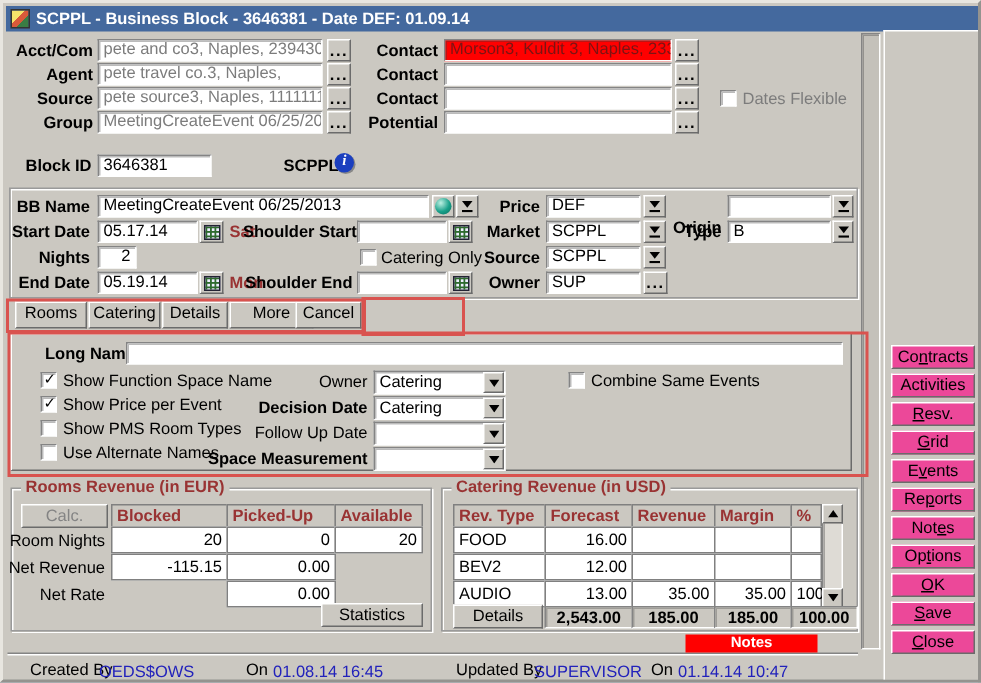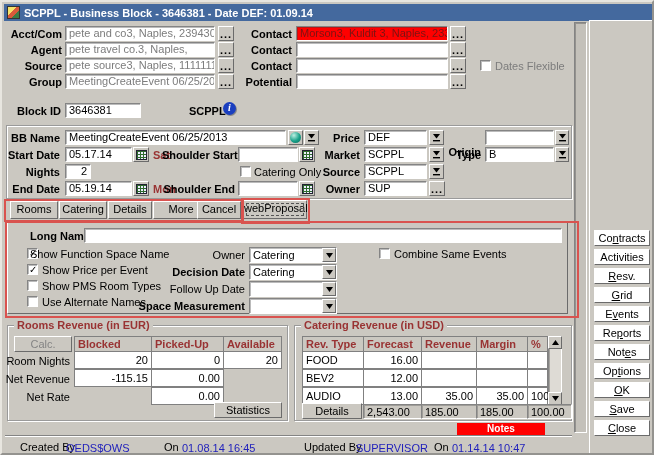--- a/index.html
+++ b/index.html
@@ -49,24 +49,24 @@
   .info::after{content:"i";}
   .tab{background:#cbc8c1;border:1px solid;border-color:#ffffff #6b6b6b #6b6b6b #ffffff;
     text-align:center;line-height:15px;}
   .tab.sel{outline:1px dashed #555;outline-offset:-4px;}
   .annot{border:2px solid var(--accent-red);pointer-events:none;z-index:50;}
   .th{background:#cbc8c1;border:1px solid #808080;color:var(--maroon);font-weight:bold;
     padding:1px 3px;line-height:12px;white-space:nowrap;overflow:hidden;}
   .td{background:#fff;border:1px solid #808080;padding:1px 3px;text-align:right;line-height:14px;white-space:nowrap;}
   .td.left{text-align:left;}
   .tot{background:#cbc8c1;border:1px solid;border-color:#848484 #fff #fff #848484;
-    box-shadow:inset 1px 1px 0 rgba(60,60,60,.3);padding:1px 3px;text-align:left;line-height:12px;}
+    box-shadow:inset 1px 1px 0 rgba(60,60,60,.3);padding:1px 3px;text-align:center;line-height:12px;font-weight:bold;}
   .gtitle{color:var(--maroon);font-weight:bold;background:#cbc8c1;padding:0 3px;line-height:11px;z-index:5;}
   .gbox{border:1px solid #9a9a9a;box-shadow:1px 1px 0 #fff,inset 1px 1px 0 #fff;}
-  .sidebtn{background:#ffffff;border:1px solid;border-color:#ffffff #6b6b6b #6b6b6b #ffffff;
+  .sidebtn{background:#ec4899;border:1px solid;border-color:#ffffff #6b6b6b #6b6b6b #ffffff;
     text-align:center;line-height:14px;}
   .notesbadge{background:var(--highlight-red);color:#fff;font-weight:bold;font-size:10px;
     text-align:center;line-height:12px;}
   .combo{display:flex;align-items:center;padding:0;}
   .combo .ctext{flex:1;padding:0 3px;line-height:13px;overflow:hidden;white-space:nowrap;}
   .combo .carrow{width:14px;height:100%;}
   svg{display:block;}
 </style>
 </head>
 <body>
@@ -210,29 +210,28 @@
         <path d="M1 1h7L4.5 5.5z" fill="#000"></path>
         <rect x="1" y="7" width="7" height="1.4" fill="#000"></rect>
       </svg>
     </div>
 
   <div class="abs tab" style="left:8px;top:199px;width:48px;height:18px">Rooms</div>
   <div class="abs tab" style="left:57px;top:199px;width:48px;height:18px">Catering</div>
   <div class="abs tab" style="left:106px;top:199px;width:44px;height:18px">Details</div>
   <div class="abs tab" style="left:151px;top:199px;width:56px;height:18px">More</div>
   <div class="abs tab" style="left:195px;top:199px;width:44px;height:18px">Cancel</div>
-  <div class="abs tab sel" style="left:241px;top:198px;width:64px;height:19px">webProposal</div>
 
   <div class="abs raised" style="left:5px;top:220px;width:561px;height:92px"></div>
 
   <div class="abs lbl" style="left:28px;top:228px">Long Name</div>
   <div class="abs field" style="left:82px;top:226px;width:478px;height:15px"></div>
 
   <span class="abs cb checked" style="left:25px;top:246px"></span>
-  <span class="abs" style="left:28px;top:246px;line-height:12px">Show Function Space Name</span>
+  <span class="abs" style="left:40px;top:246px;line-height:12px">Show Function Space Name</span>
   <span class="abs cb checked" style="left:25px;top:262px"></span>
   <span class="abs" style="left:40px;top:262px;line-height:12px">Show Price per Event</span>
   <span class="abs cb" style="left:25px;top:278px"></span>
   <span class="abs" style="left:40px;top:278px;line-height:12px">Show PMS Room Types</span>
   <span class="abs cb" style="left:25px;top:294px"></span>
   <span class="abs" style="left:40px;top:294px;line-height:12px">Use Alternate Names</span>
 
   <div class="abs lbl lblr plain" style="left:135px;top:247px;width:108px;font-weight:normal">Owner</div>
   <div class="abs field combo" style="left:247px;top:245px;width:88px;height:16px">
     <span class="ctext">Catering</span>

